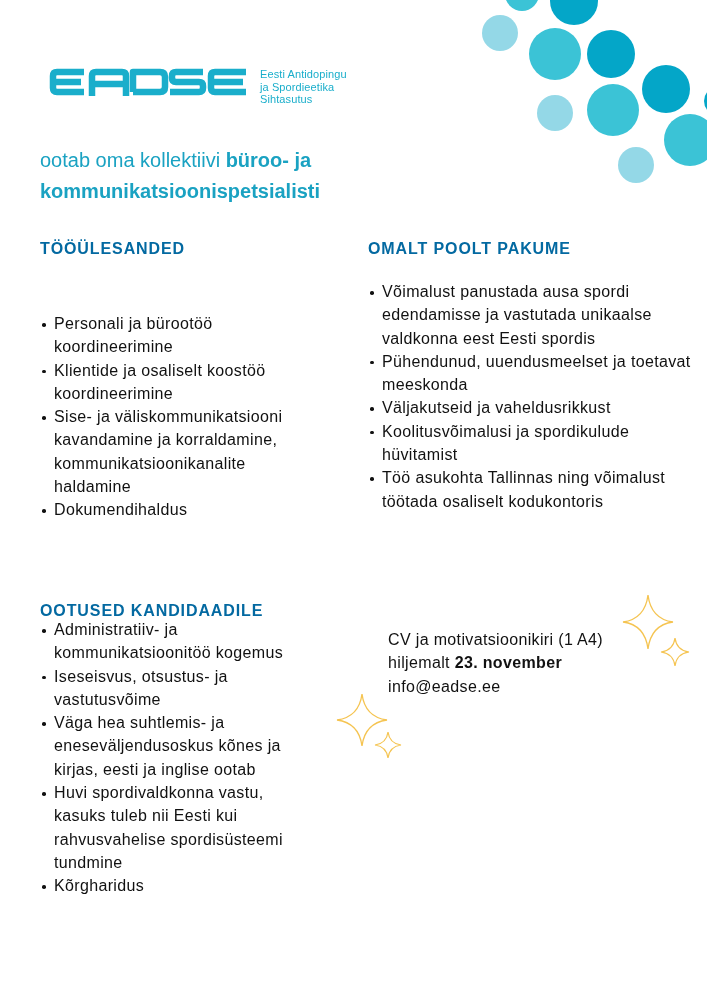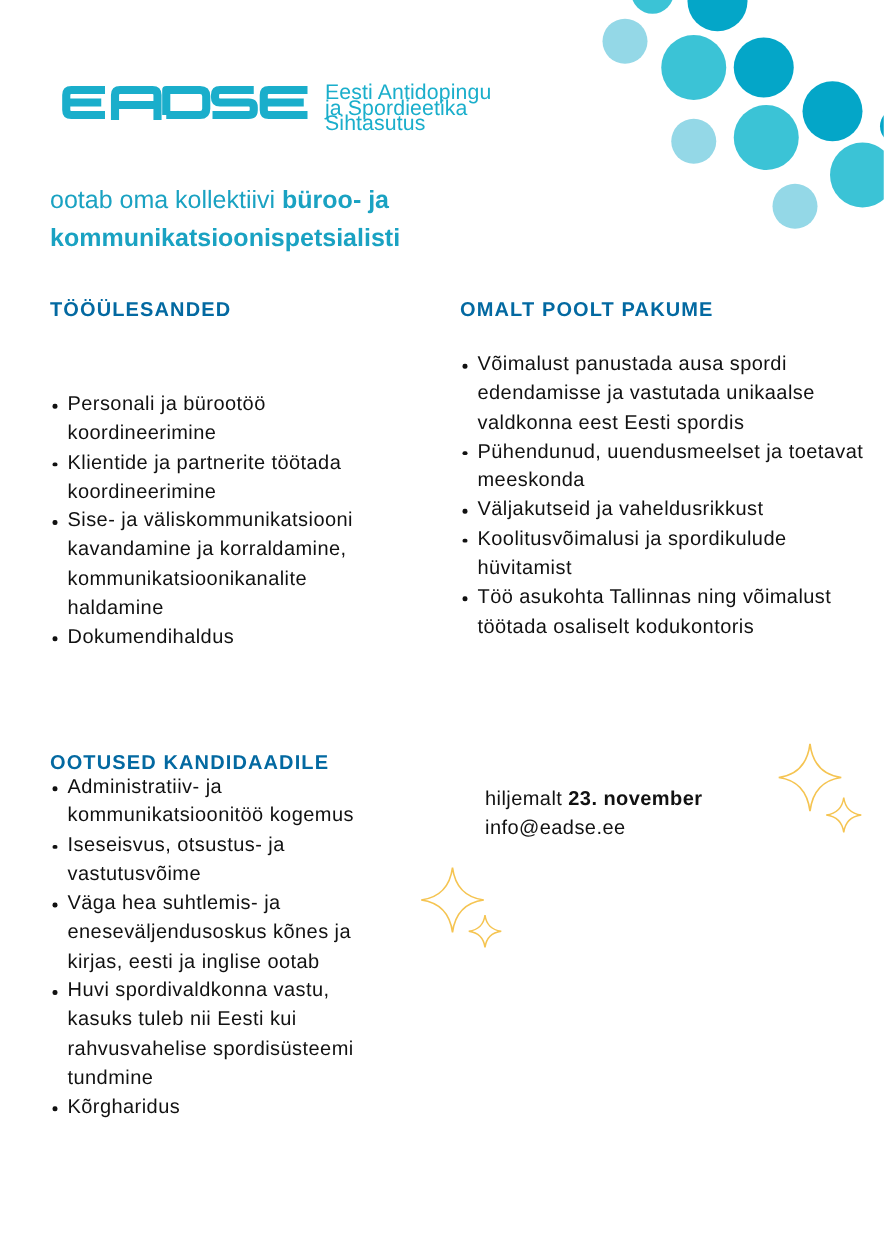--- a/index.html
+++ b/index.html
@@ -26,21 +26,21 @@
 
   
   #logo {
     position: absolute;
     left: 48px; top: 66px;
     width: 202px; height: 32px;
   }
   #logo-sub {
     position: absolute;
     left: 260px; top: 68px;
-    font-size: 17px;
+    font-size: 11px;
     line-height: 12.6px;
     color: #1aaecb;
     letter-spacing: 0.1px;
   }
   #logo-sub div { white-space: nowrap; }
 
   
   #tagline {
     position: absolute;
     left: 40px; top: 145px;
@@ -146,21 +146,21 @@
 </div>
 
 <div id="tagline">
   <span>ootab oma kollektiivi </span><b>büroo- ja</b><br>
   <b>kommunikatsioonispetsialisti</b>
 </div>
 
 <div class="heading" style="left:40px; top:240px;">TÖÖÜLESANDED</div>
 <ul class="list" id="list-tasks">
   <li>Personali ja bürootöö koordineerimine</li>
-  <li>Klientide ja partnerite töötada koordineerimine</li>
+  <li>Klientide ja osaliselt koostöö koordineerimine</li>
   <li>Sise- ja väliskommunikatsiooni kavandamine ja korraldamine, kommunikatsioonikanalite haldamine</li>
   <li>Dokumendihaldus</li>
 </ul>
 
 <div class="heading" style="left:368px; top:240px;">OMALT POOLT PAKUME</div>
 <ul class="list" id="list-offer">
   <li>Võimalust panustada ausa spordi edendamisse ja vastutada unikaalse valdkonna eest Eesti spordis</li>
   <li>Pühendunud, uuendusmeelset ja toetavat meeskonda</li>
   <li>Väljakutseid ja vaheldusrikkust</li>
   <li>Koolitusvõimalusi ja spordikulude hüvitamist</li>
@@ -170,20 +170,21 @@
 <div class="heading" style="left:40px; top:602px;">OOTUSED KANDIDAADILE</div>
 <ul class="list" id="list-expect">
   <li>Administratiiv- ja kommunikatsioonitöö kogemus</li>
   <li>Iseseisvus, otsustus- ja vastutusvõime</li>
   <li>Väga hea suhtlemis- ja eneseväljendusoskus kõnes ja kirjas, eesti ja inglise ootab</li>
   <li>Huvi spordivaldkonna vastu, kasuks tuleb nii Eesti kui rahvusvahelise spordisüsteemi tundmine</li>
   <li>Kõrgharidus</li>
 </ul>
 
 <div id="apply">
+  <div>CV ja motivatsioonikiri (1 A4)</div>
   <div><span>hiljemalt </span><b>23. november</b></div>
   <div>info@eadse.ee</div>
 </div>
 
 <svg class="sparkle" style="left:620px; top:594px;" width="56" height="56" viewBox="-28 -28 56 56">
   <path d="M0 -27 Q3 -3 25 0 Q3 3 0 27 Q-3 3 -25 0 Q-3 -3 0 -27 Z" fill="none" stroke="#f5c451" stroke-width="1.3"></path>
 </svg>
 <svg class="sparkle" style="left:660px; top:637px;" width="30" height="30" viewBox="-15 -15 30 30">
   <path d="M0 -14 Q1.6 -1.6 14 0 Q1.6 1.6 0 14 Q-1.6 1.6 -14 0 Q-1.6 -1.6 0 -14 Z" fill="none" stroke="#f5c451" stroke-width="1.2"></path>
 </svg>

